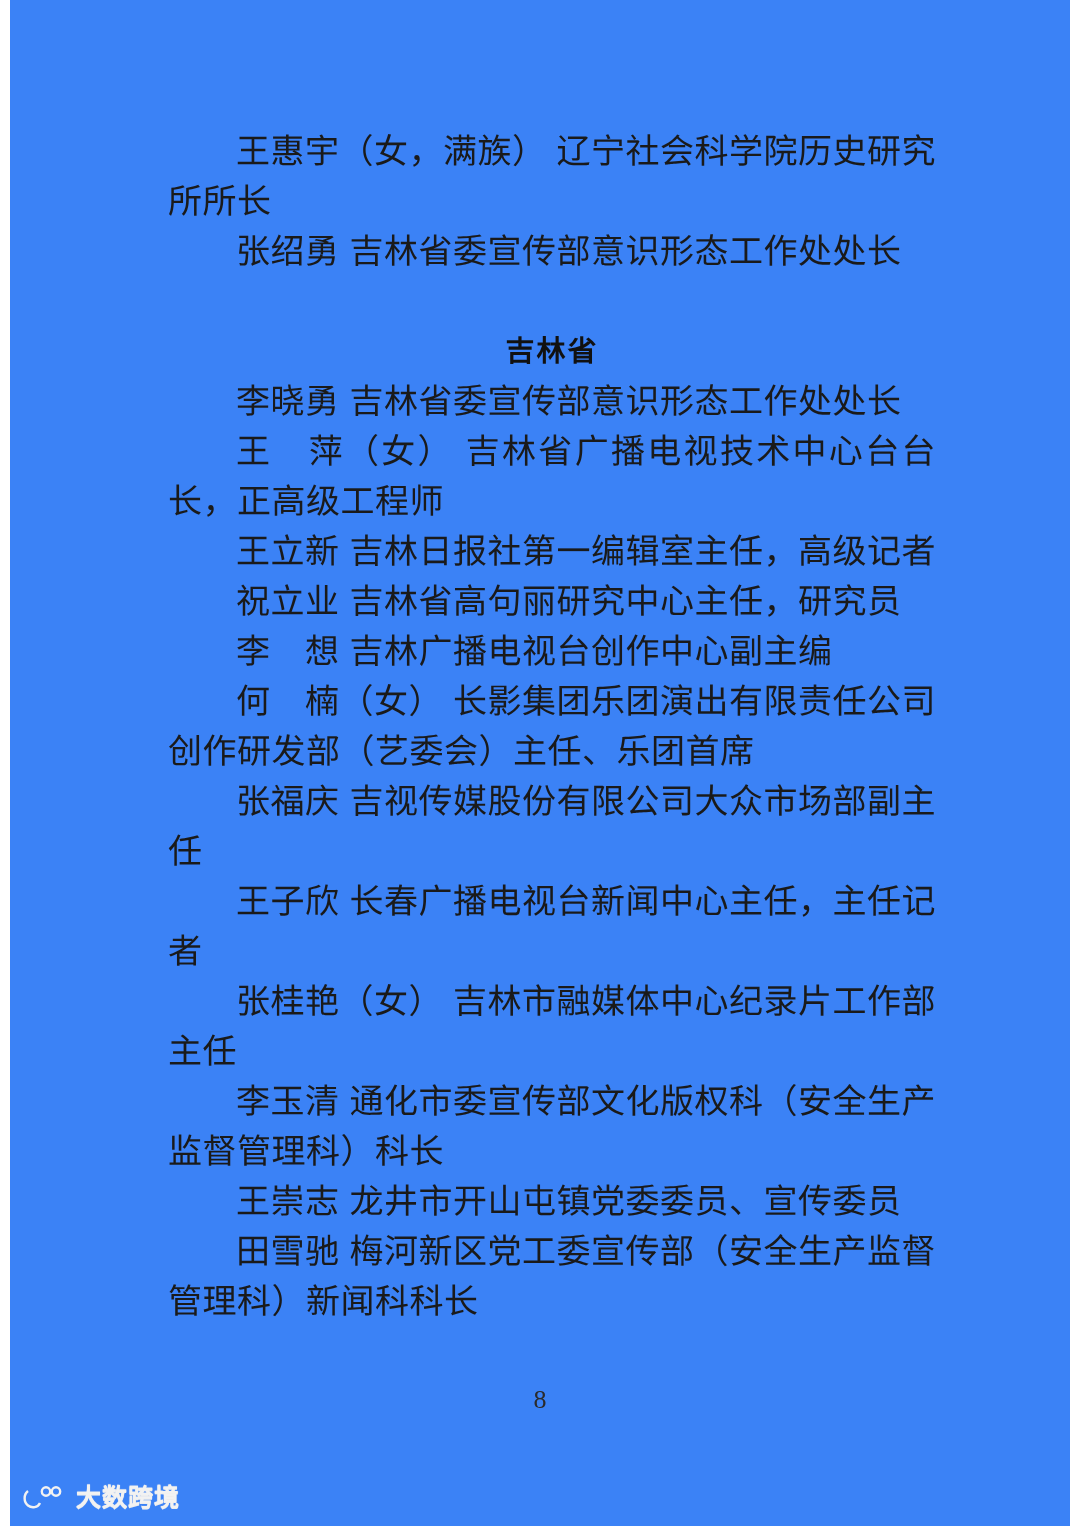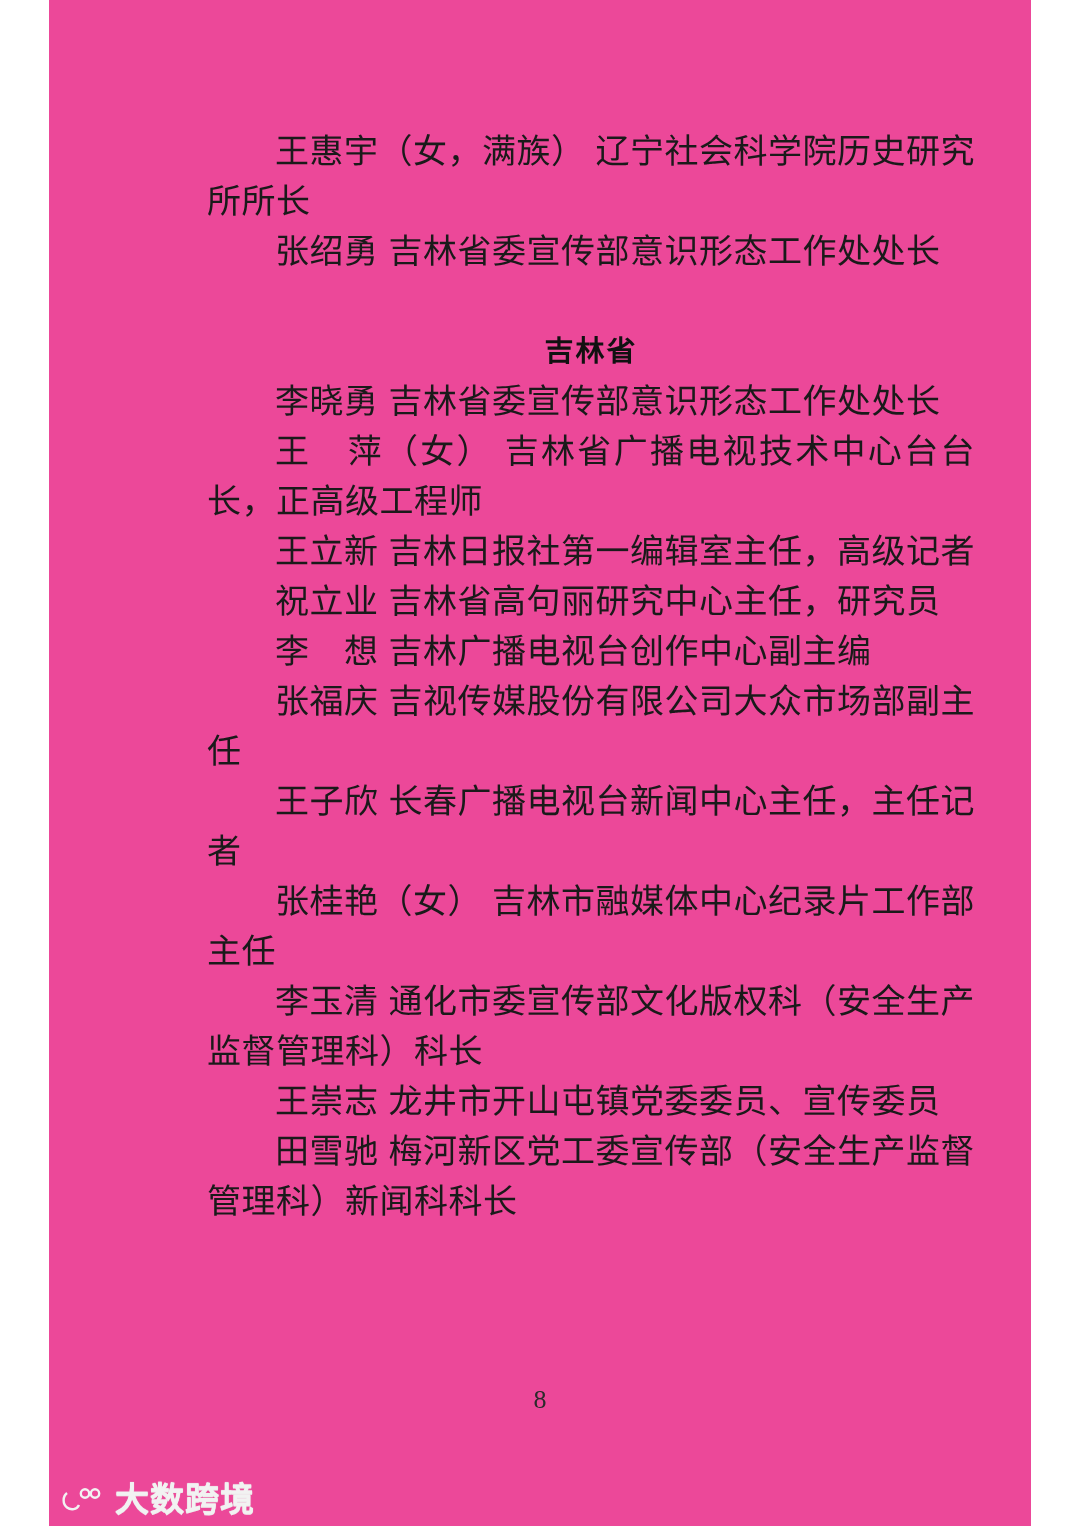--- a/index.html
+++ b/index.html
@@ -9,24 +9,24 @@
     background: #ffffff;
   }
 
   body {
     font-family: "Liberation Sans", "DejaVu Sans", sans-serif;
     color: #1a1a1a;
   }
 
   .page {
     position: relative;
-    width: 982px;
+    width: 1060px;
     height: 1526px;
     margin: 0 auto;
-    background: #ec4899;
+    background: #3b82f6;
     overflow: hidden;
     box-sizing: border-box;
     text-decoration: underline;
   }
 
   
   .content {
     position: absolute;
     left: 158px;
     top: 126px;
@@ -85,21 +85,21 @@
     user-select: none;
   }
 
   .watermark-mark {
     width: 46px;
     height: 30px;
     flex: 0 0 auto;
   }
 
   .watermark-text {
-    font-size: 34px;
+    font-size: 25px;
     font-weight: bold;
     letter-spacing: 1px;
     color: #f2f2f2;
     text-shadow:
       0 0 1px #e9e9e9,
       0 1px 0 #ededed;
     line-height: 1;
   }
 </style>
 </head>
@@ -110,20 +110,21 @@
   <div class="content">
       <div class="doc-line">王惠宇（女，满族） 辽宁社会科学院历史研究所所长</div>
       <div class="doc-line">张绍勇 吉林省委宣传部意识形态工作处处长</div>
       <div class="blank-line"></div>
       <div class="section-heading">吉林省</div>
       <div class="doc-line">李晓勇 吉林省委宣传部意识形态工作处处长</div>
       <div class="doc-line">王　萍（女） 吉林省广播电视技术中心台台长，正高级工程师</div>
       <div class="doc-line">王立新 吉林日报社第一编辑室主任，高级记者</div>
       <div class="doc-line">祝立业 吉林省高句丽研究中心主任，研究员</div>
       <div class="doc-line">李　想 吉林广播电视台创作中心副主编</div>
+      <div class="doc-line">何　楠（女） 长影集团乐团演出有限责任公司创作研发部（艺委会）主任、乐团首席</div>
       <div class="doc-line">张福庆 吉视传媒股份有限公司大众市场部副主任</div>
       <div class="doc-line">王子欣 长春广播电视台新闻中心主任，主任记者</div>
       <div class="doc-line">张桂艳（女） 吉林市融媒体中心纪录片工作部主任</div>
       <div class="doc-line">李玉清 通化市委宣传部文化版权科（安全生产监督管理科）科长</div>
       <div class="doc-line">王崇志 龙井市开山屯镇党委委员、宣传委员</div>
       <div class="doc-line">田雪驰 梅河新区党工委宣传部（安全生产监督管理科）新闻科科长</div>
     </div>
 
   <div class="page-number">8</div>
 

